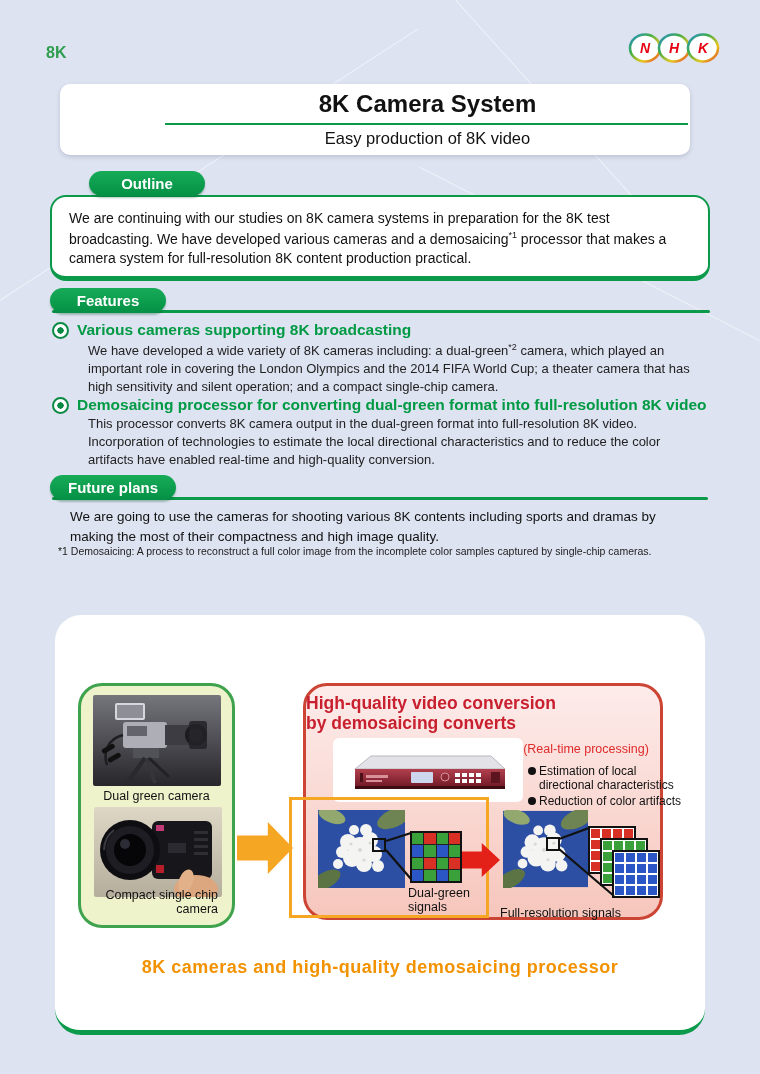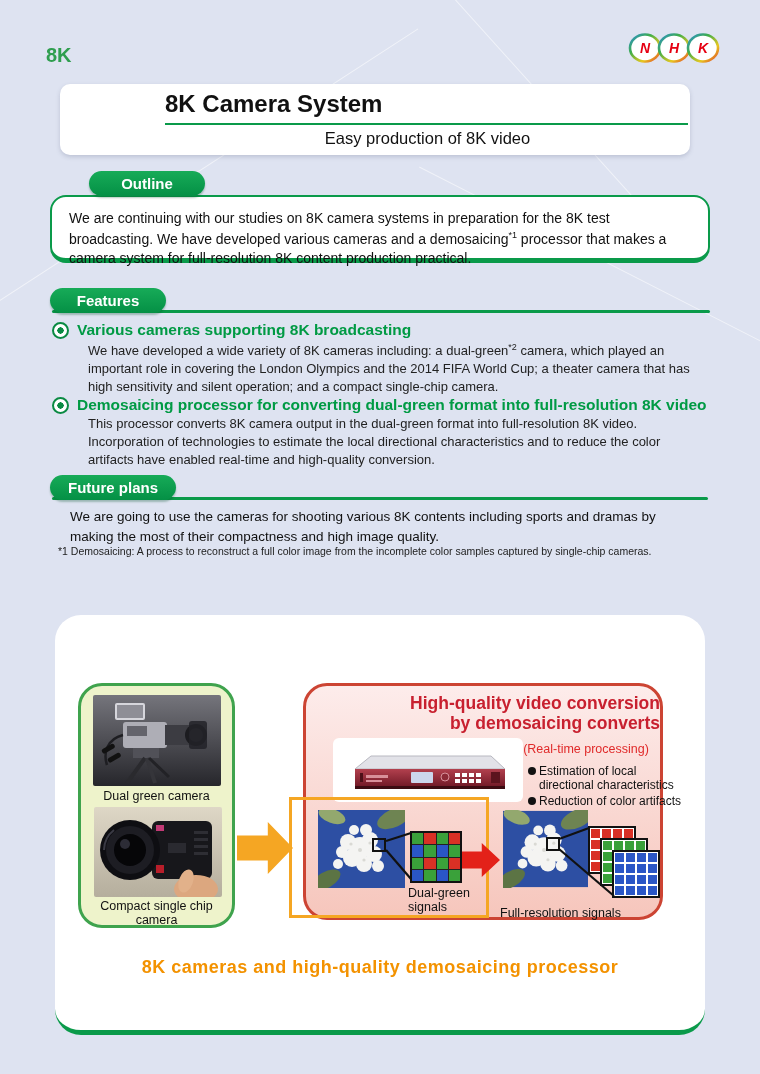--- a/index.html
+++ b/index.html
@@ -1,50 +1,50 @@
 <!DOCTYPE html>
 <html><head>
 <meta charset="utf-8">
 <style>
   html,body{margin:0;padding:0;}
   body{font-family:"Liberation Sans", sans-serif;}
   .page{position:relative;width:760px;height:1074px;background:#dee3f1;overflow:hidden;}
   .bgline{position:absolute;height:1px;background:rgba(255,255,255,.55);}
-  .corner-label{position:absolute;left:46px;top:44px;color:#2f9e4f;font-size:20px;font-weight:bold;}
+  .corner-label{position:absolute;left:46px;top:44px;color:#2f9e4f;font-size:16px;font-weight:bold;}
 
   
   .hdr-panel{position:absolute;left:60px;top:84px;width:630px;height:71px;background:#fff;border-radius:10px;box-shadow:0 2px 4px rgba(90,100,130,.25);}
   .hdr-number{position:absolute;left:50px;top:78px;width:114px;height:79px;background:linear-gradient(180deg,#0ba653,#008c40);border-radius:15px;color:#fff;font-size:52px;font-weight:bold;display:flex;align-items:center;justify-content:center;letter-spacing:1px;box-shadow:0 2px 3px rgba(0,90,40,.35);}
-  .hdr-title{position:absolute;left:105px;right:0;top:6px;font-size:24px;font-weight:bold;color:#111;}
+  .hdr-title{position:absolute;left:105px;right:0;top:6px;text-align:center;font-size:24px;font-weight:bold;color:#111;}
   .hdr-divider{position:absolute;left:105px;right:2px;top:39px;height:2px;background:#0a9a4a;}
   .hdr-subtitle{position:absolute;left:105px;right:0;top:45px;text-align:center;font-size:16.5px;color:#111;}
 
   
   .badge{position:absolute;background:linear-gradient(180deg,#17ab58,#049045);color:#fff;font-size:15px;font-weight:bold;padding:4px 0;width:116px;text-align:center;border-radius:15px;box-shadow:0 2px 2px rgba(0,80,40,.3);z-index:3;}
   .rule{position:absolute;height:3px;background:#0a9a4a;border-radius:2px;z-index:2;}
 
   
-  .outline-box{position:absolute;left:50px;top:195px;width:660px;height:68px;background:#fff;border:2px solid #0a9a4a;border-bottom-width:5px;border-radius:16px;box-sizing:border-box;}
+  .outline-box{position:absolute;left:50px;top:195px;width:660px;height:86px;background:#fff;border:2px solid #0a9a4a;border-bottom-width:5px;border-radius:16px;box-sizing:border-box;}
   .outline-text{position:absolute;left:17px;right:17px;top:12px;font-size:14px;line-height:1.42;color:#111;}
   sup{font-size:9px;}
 
   .fitem-head{position:absolute;display:flex;align-items:center;gap:8px;color:#009a44;font-size:15.5px;font-weight:bold;}
   .fbullet{width:13px;height:13px;border-radius:50%;border:2px solid #0a8a43;background:radial-gradient(circle,#0a8a43 33%,#ffffff 36%);flex:0 0 auto;}
   .fbody{position:absolute;left:88px;width:614px;font-size:13px;line-height:1.38;color:#222;}
   .para{position:absolute;font-size:13.5px;line-height:1.45;color:#111;}
   .footnote{position:absolute;left:58px;font-size:10.5px;color:#222;}
 
   
   .figure{position:absolute;left:55px;top:615px;width:650px;height:420px;background:#fff;border-bottom:5px solid #0a9a4a;border-radius:26px;box-sizing:border-box;}
   .cam-box{position:absolute;left:23px;top:68px;width:157px;height:245px;background:#eef3cb;border:3px solid #3fa34d;border-radius:24px;box-sizing:border-box;z-index:1;}
   .photo{position:absolute;overflow:hidden;border-radius:2px;}
   .cam-label{position:absolute;width:100%;text-align:center;font-size:12.5px;color:#111;line-height:1.15;}
   .orange-arrow{position:absolute;left:182px;top:207px;width:56px;height:52px;background:#f5a623;clip-path:polygon(0 26%,55% 26%,55% 0,100% 50%,55% 100%,55% 74%,0 74%);z-index:2;}
   .pink-box{position:absolute;left:248px;top:68px;width:360px;height:237px;background:linear-gradient(180deg,#fdeceb,#f6c6bc);border:3px solid #cc4433;border-radius:24px;box-sizing:border-box;z-index:1;}
-  .pink-title{position:absolute;left:0;right:0;top:7px;text-align:right;color:#c8202f;font-size:17.5px;font-weight:bold;line-height:1.15;}
+  .pink-title{position:absolute;left:0;right:0;top:7px;text-align:left;color:#c8202f;font-size:17.5px;font-weight:bold;line-height:1.15;}
   .proc-card{position:absolute;left:27px;top:52px;width:190px;height:64px;background:#fff;border-radius:6px;}
   .realtime{position:absolute;left:205px;top:56px;width:150px;text-align:center;color:#e02a2a;font-size:12.5px;}
   .pbullet{position:absolute;left:222px;width:140px;font-size:12px;color:#111;line-height:1.2;padding-left:11px;}
   .pbullet::before{content:"";position:absolute;left:0;top:3px;width:8px;height:8px;border-radius:50%;background:#111;}
   .orange-rect{position:absolute;left:234px;top:182px;width:200px;height:121px;border:3px solid #f5a623;box-sizing:border-box;z-index:2;background:transparent;}
   .flower{position:absolute;width:87px;height:78px;z-index:3;}
   .pick-square{position:absolute;width:14px;height:14px;border:2.5px solid #111;box-sizing:border-box;z-index:4;}
   .mosaic{position:absolute;left:355px;top:216px;width:52px;height:52px;border:2.5px solid #111;background:#222;display:grid;grid-template-columns:repeat(4,1fr);grid-template-rows:repeat(4,1fr);gap:1px;box-sizing:border-box;z-index:4;}
   .sig-label{position:absolute;font-size:12.5px;color:#111;line-height:1.15;z-index:4;}
   .red-arrow{position:absolute;left:407px;top:228px;width:38px;height:34px;background:#e32119;clip-path:polygon(0 25%,52% 25%,52% 0,100% 50%,52% 100%,52% 75%,0 75%);z-index:4;}
@@ -166,21 +166,21 @@
           <rect x="74" y="36" width="18" height="10" fill="#2a2a30"></rect>
           <circle cx="36" cy="43" r="30" fill="#0e0e12"></circle>
           <circle cx="36" cy="43" r="24" fill="#1d1d23"></circle>
           <circle cx="36" cy="43" r="16" fill="#060608"></circle>
           <circle cx="31" cy="37" r="5" fill="#2c2c36"></circle>
           <path d="M10 43 a26 26 0 0 1 10 -20" stroke="#3a3a44" stroke-width="2" fill="none"></path>
           <ellipse cx="102" cy="82" rx="22" ry="14" fill="#dca77f"></ellipse>
           <ellipse cx="92" cy="74" rx="7" ry="12" fill="#e2b18a" transform="rotate(20 92 74)"></ellipse>
         </svg>
       </div>
-      <div class="cam-label" style="top:213px;padding:0 14px;box-sizing:border-box;">Compact single chip camera</div>
+      <div class="cam-label" style="top:202px;padding:0 14px;box-sizing:border-box;text-align:right;">Compact single chip camera</div>
     </div>
 
     <div class="orange-arrow"></div>
 
     <div class="pink-box">
       <div class="pink-title">
         <div>High-quality video conversion</div>
         <div>by demosaicing converts</div>
       </div>
       <div class="proc-card">

